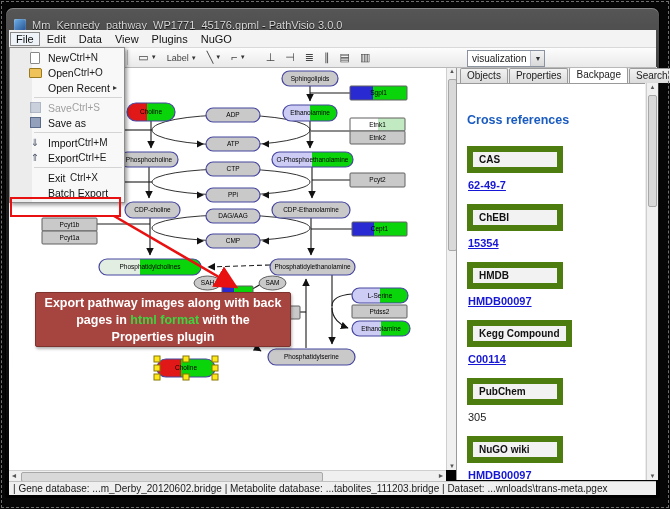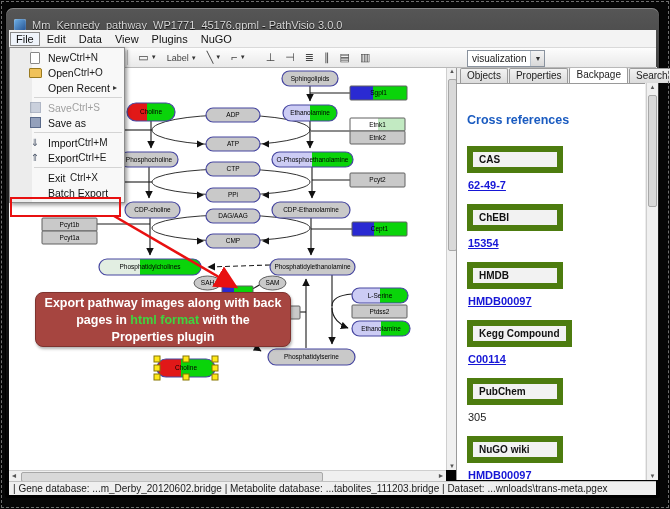--- a/index.html
+++ b/index.html
@@ -87,21 +87,21 @@
   .fm-sep{height:1px;background:#d4d4d4;margin:2px 2px 2px 24px;}
   .ic-new{width:8px;height:10px;background:#fff;border:1px solid #888;border-radius:1px;}
   .ic-folder{width:11px;height:8px;background:#f0c25a;border:1px solid #9a7a20;border-radius:1px 2px 1px 1px;}
   .ic-save{width:9px;height:9px;background:#93a0bb;border:1px solid #5a6a8a;}
   .ic-save.gray{opacity:.45;}
   .ic-glyph{font-size:10px;color:#4a5568;line-height:10px;}
 
   
   .annot-svg{position:absolute;left:0;top:0;z-index:60;pointer-events:none;}
   .callout{position:absolute;left:35px;top:292px;width:256px;height:55px;background:#a64540;
-           border:1px solid #7e332f;border-radius:8px;z-index:70;color:#fff;font-weight:bold;
+           border:1px solid #7e332f;border-radius:2px;z-index:70;color:#fff;font-weight:bold;
            font-size:12.5px;text-align:center;line-height:17px;padding-top:2px;box-sizing:border-box;
            box-shadow:1px 2px 3px rgba(0,0,0,.3);}
   .callout .green{color:#3fd43f;}
 </style>
 </head>
 <body>
 
 <div class="stage">
   <div class="window">
     <div class="titlebar">

